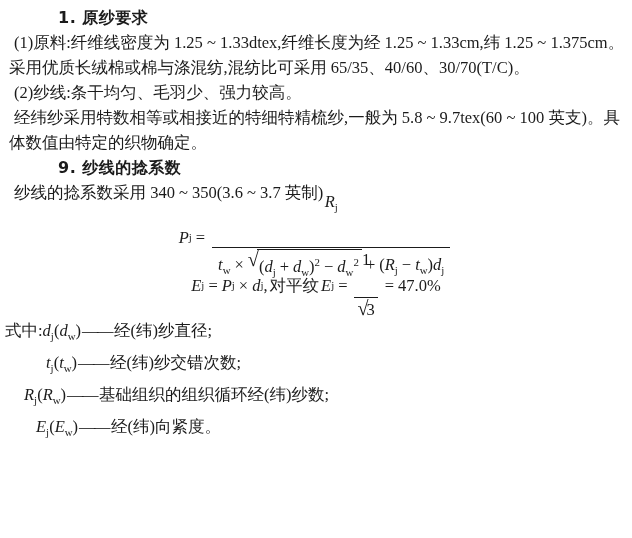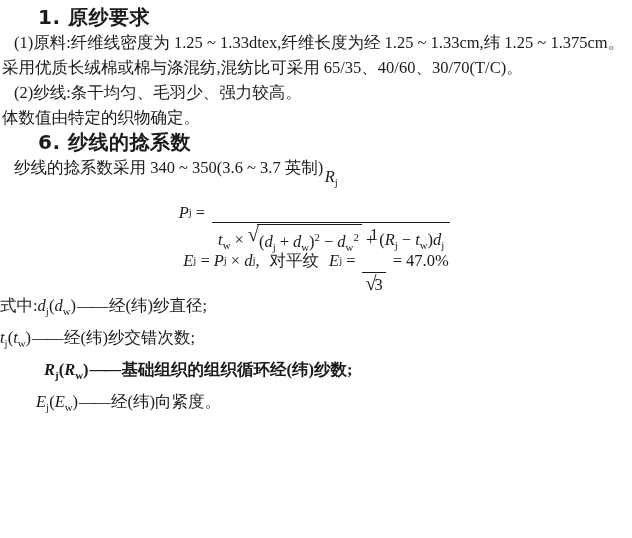--- a/index.html
+++ b/index.html
@@ -11,63 +11,64 @@
     color:#1b1b1b;
     font-family:"Liberation Serif","DejaVu Serif",serif;
     font-size:16.5px;
     line-height:25px;
     overflow:hidden;
     padding-top:5px;
   }
   .h{
     font-family:"DejaVu Sans","Liberation Sans",sans-serif;
     font-weight:700;
-    font-size:20px;
-    padding-left:38px;
+    font-size:16px;
+    padding-left:58px;
     letter-spacing:0.5px;
   }
   .ind1{padding-left:14px;}
-  .ind0{padding-left:2px;}
+  .ind0{padding-left:2px;margin-left:7px;}
   .v{font-style:italic;font-family:"Liberation Serif","DejaVu Serif",serif;}
   .sb{font-size:0.66em;vertical-align:-0.38em;font-style:normal;}
   .sp{font-size:0.66em;vertical-align:0.55em;font-style:normal;}
   .op{margin:0 4px;font-style:normal;}
   .formula{display:flex;justify-content:center;align-items:center;}
   .fP{margin-top:4px;height:56px;}
   .fE{height:40px;margin-bottom:0;}
   .frac{display:inline-flex;flex-direction:column;align-items:center;text-align:center;margin:0 3px;vertical-align:middle;gap:27px;}
   .frac .num{padding:0 4px;line-height:23px;}
   .frac .den{border-top:1.4px solid #1b1b1b;padding:1px 6px 0;line-height:24px;white-space:nowrap;text-align:center;}
   .sqrt{display:inline-flex;align-items:flex-start;vertical-align:middle;}
   .rad{font-style:normal;font-size:1.22em;line-height:1.08;margin-right:-2px;}
   .sqb{border-top:1.4px solid #1b1b1b;display:inline-block;padding:0 3px 0 2px;}
   .sfrac .num{line-height:20px;padding:0 2px;}
   .sfrac .den{padding:0 3px;line-height:21px;}
   .def{line-height:26.8px;}
   .def .dash{letter-spacing:-1.5px;margin:0 2px 0 1px;}
   .defs-block{margin-top:13px;}
-  .r1{}
-  .r2{}
-  .r3{padding-left:44px;font-weight:bold;}
+  .r1{padding-left:5px;}
+  .r2{padding-left:46px;}
+  .r3{padding-left:24px;}
   .r4{padding-left:36px;}
-  .tx{margin:0 10px;}
+  .tx{margin:0 2px;}
 </style>
 </head>
 <body>
 
 <div class="page">
 
   <div class="h">1. 原纱要求</div>
   <div class="ind1">(1)原料:纤维线密度为 1.25 ~ 1.33dtex,纤维长度为经 1.25 ~ 1.33cm,纬 1.25 ~ 1.375cm。</div>
   <div class="ind0">采用优质长绒棉或棉与涤混纺,混纺比可采用 65/35、40/60、30/70(T/C)。</div>
   <div class="ind1">(2)纱线:条干均匀、毛羽少、强力较高。</div>
 
+  <div class="ind1">经纬纱采用特数相等或相接近的特细特精梳纱,一般为 5.8 ~ 9.7tex(60 ~ 100 英支)。具</div>
   <div class="ind0">体数值由特定的织物确定。</div>
 
-  <div class="h">6. 纱线的捻系数</div>
+  <div class="h">9. 纱线的捻系数</div>
   <div class="ind1">纱线的捻系数采用 340 ~ 350(3.6 ~ 3.7 英制)</div>
 
 
   <div class="formula fP">
       <span class="v">P</span>
       <span class="sb">j</span>
       <span class="op">=</span>
       <span class="frac">
         <span class="num"><span class="v">R</span><span class="sb">j</span></span>
         <span class="den"><span class="v">t</span><span class="sb">w</span><span class="op">×</span><span class="sqrt">

